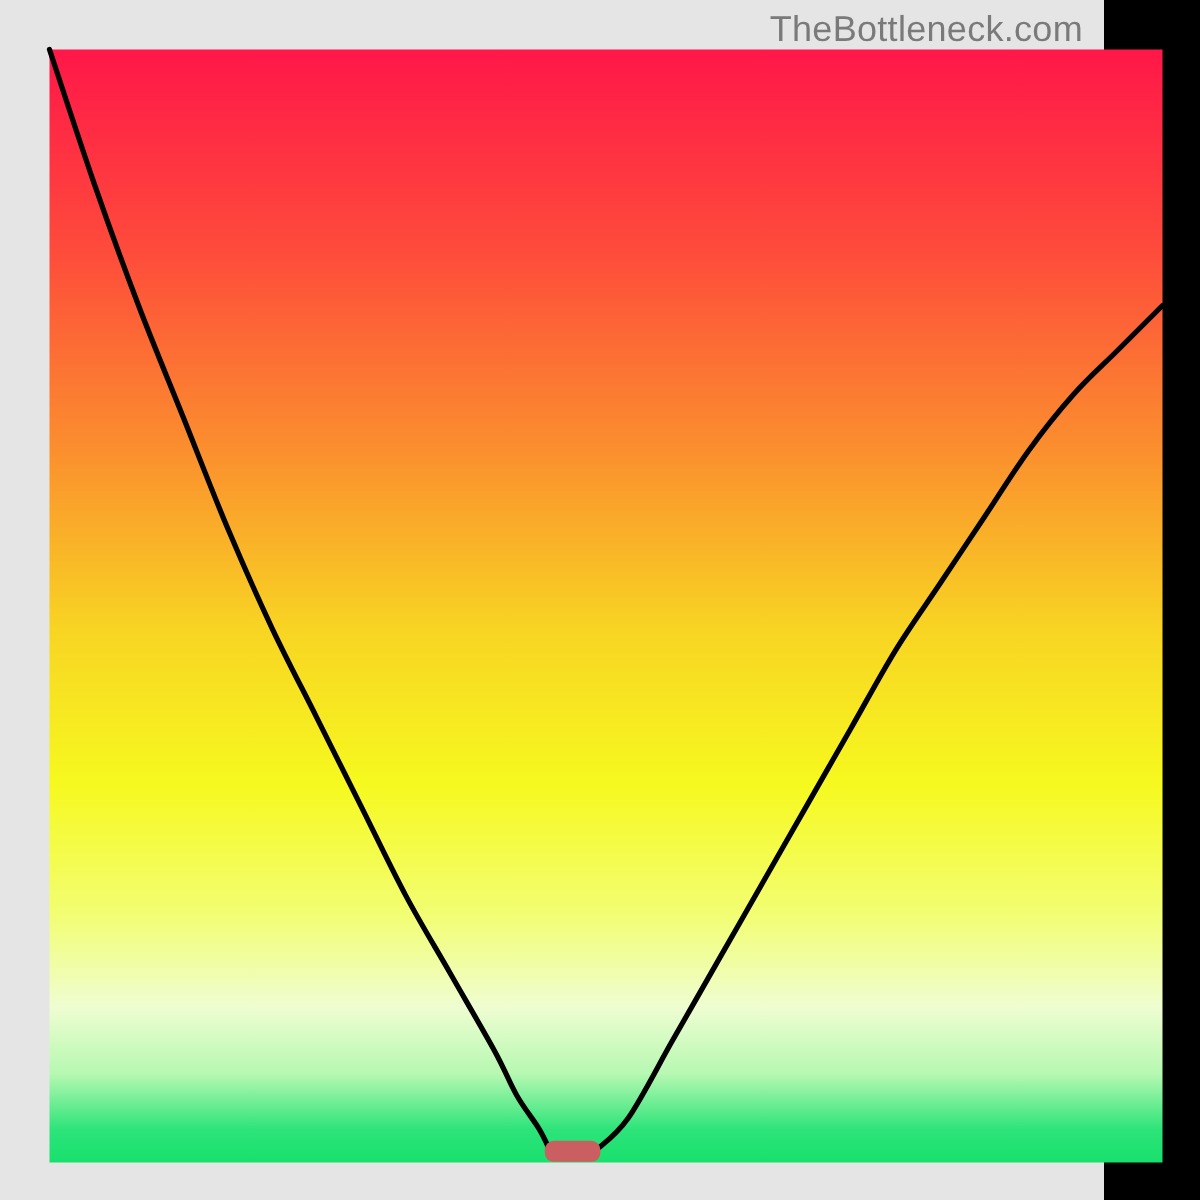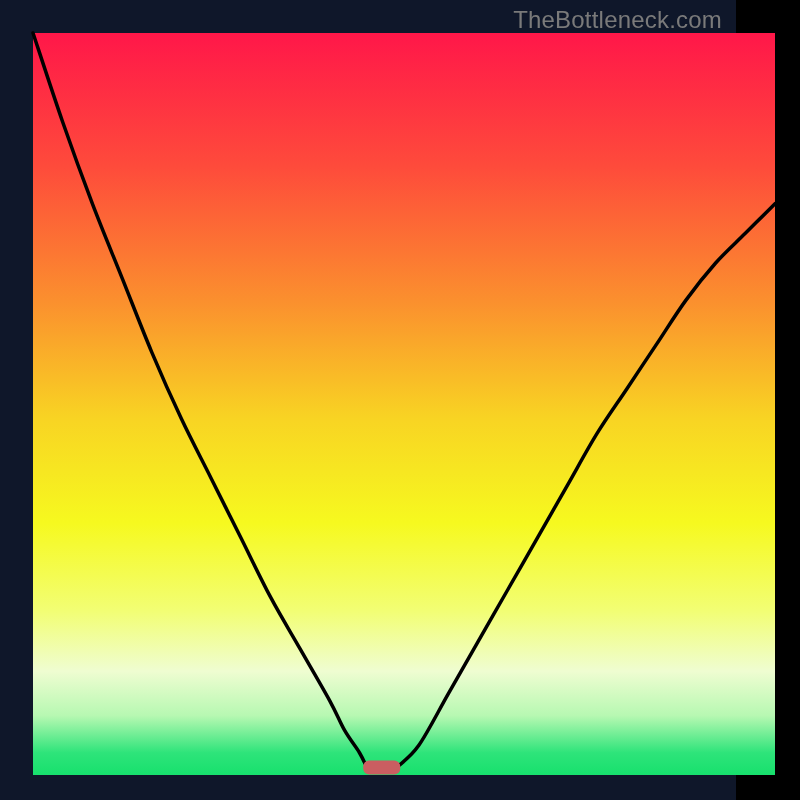--- a/index.html
+++ b/index.html
@@ -8,21 +8,21 @@
     width: 800px;
     height: 800px;
     overflow: hidden;
     background: #000;
     font-family: Arial, Helvetica, sans-serif;
   }
   .frame {
     position: relative;
     width: 736px;
     height: 800px;
-    background: #0f172a;
+    background: #e5e5e5;
   }
   .watermark {
     position: absolute;
     top: 6px;
     right: 14px;
     color: #7a7a7a;
     font-size: 24px;
     font-weight: 500;
     letter-spacing: 0.2px;
     z-index: 10;

